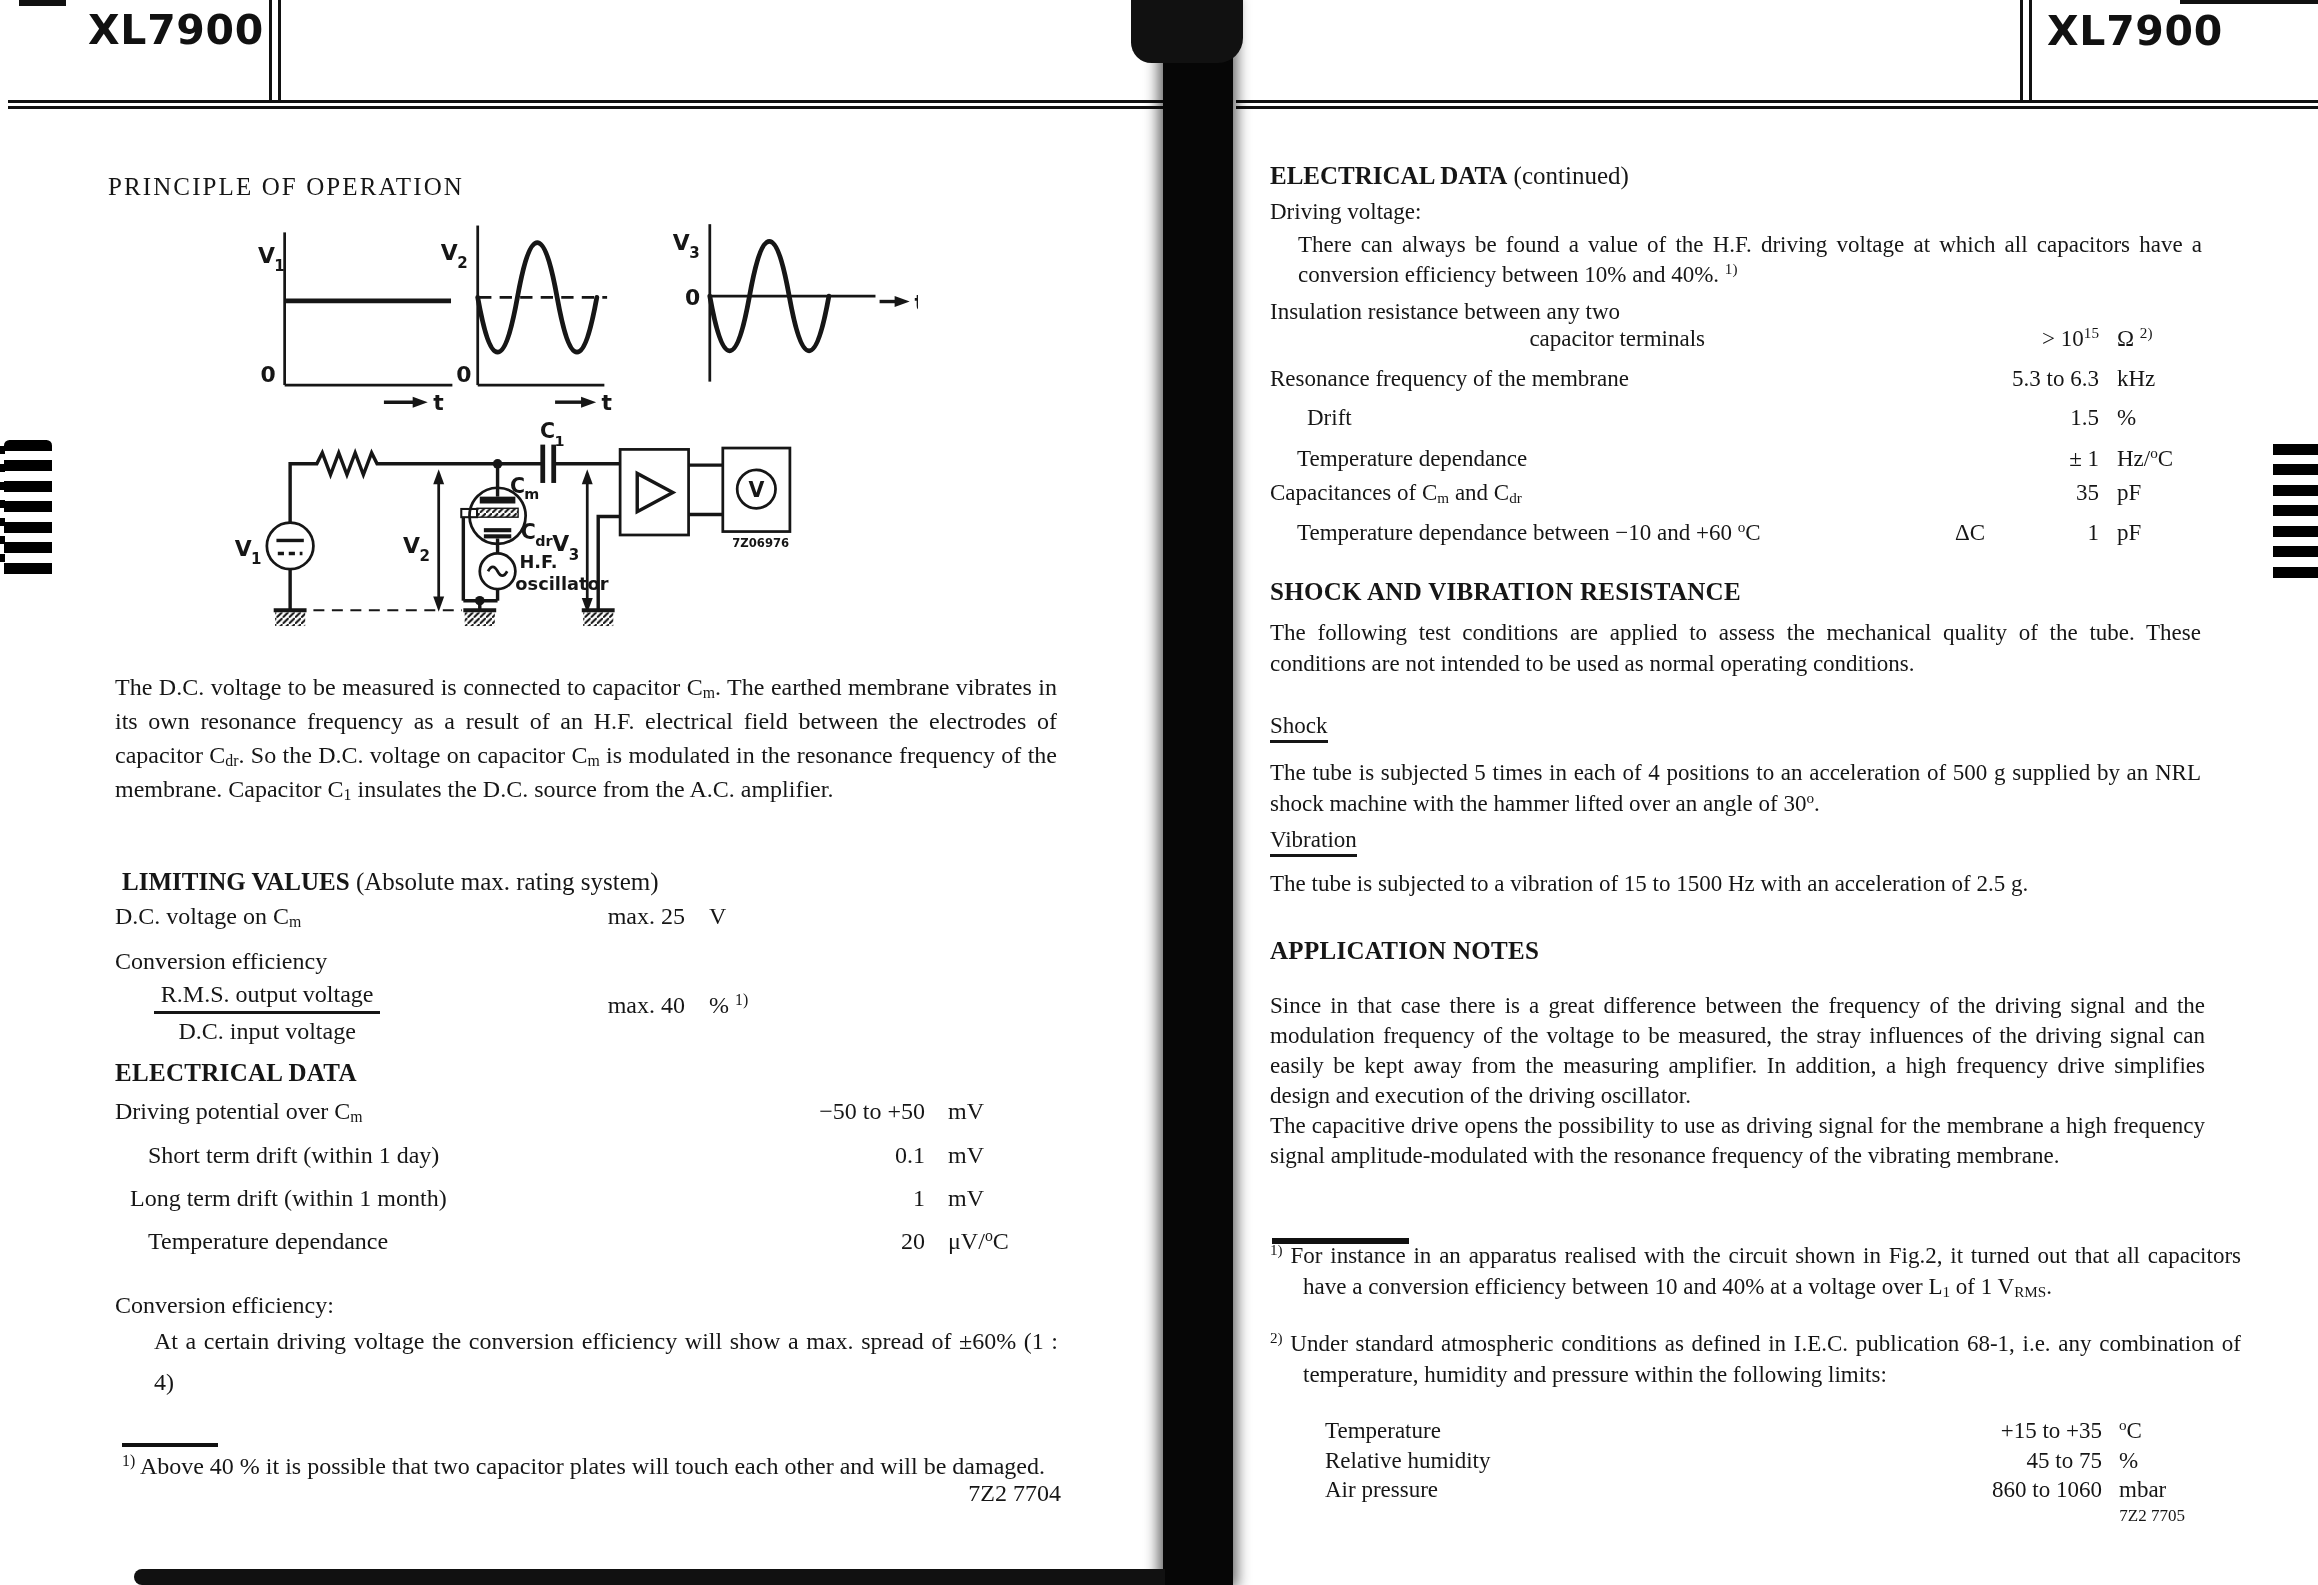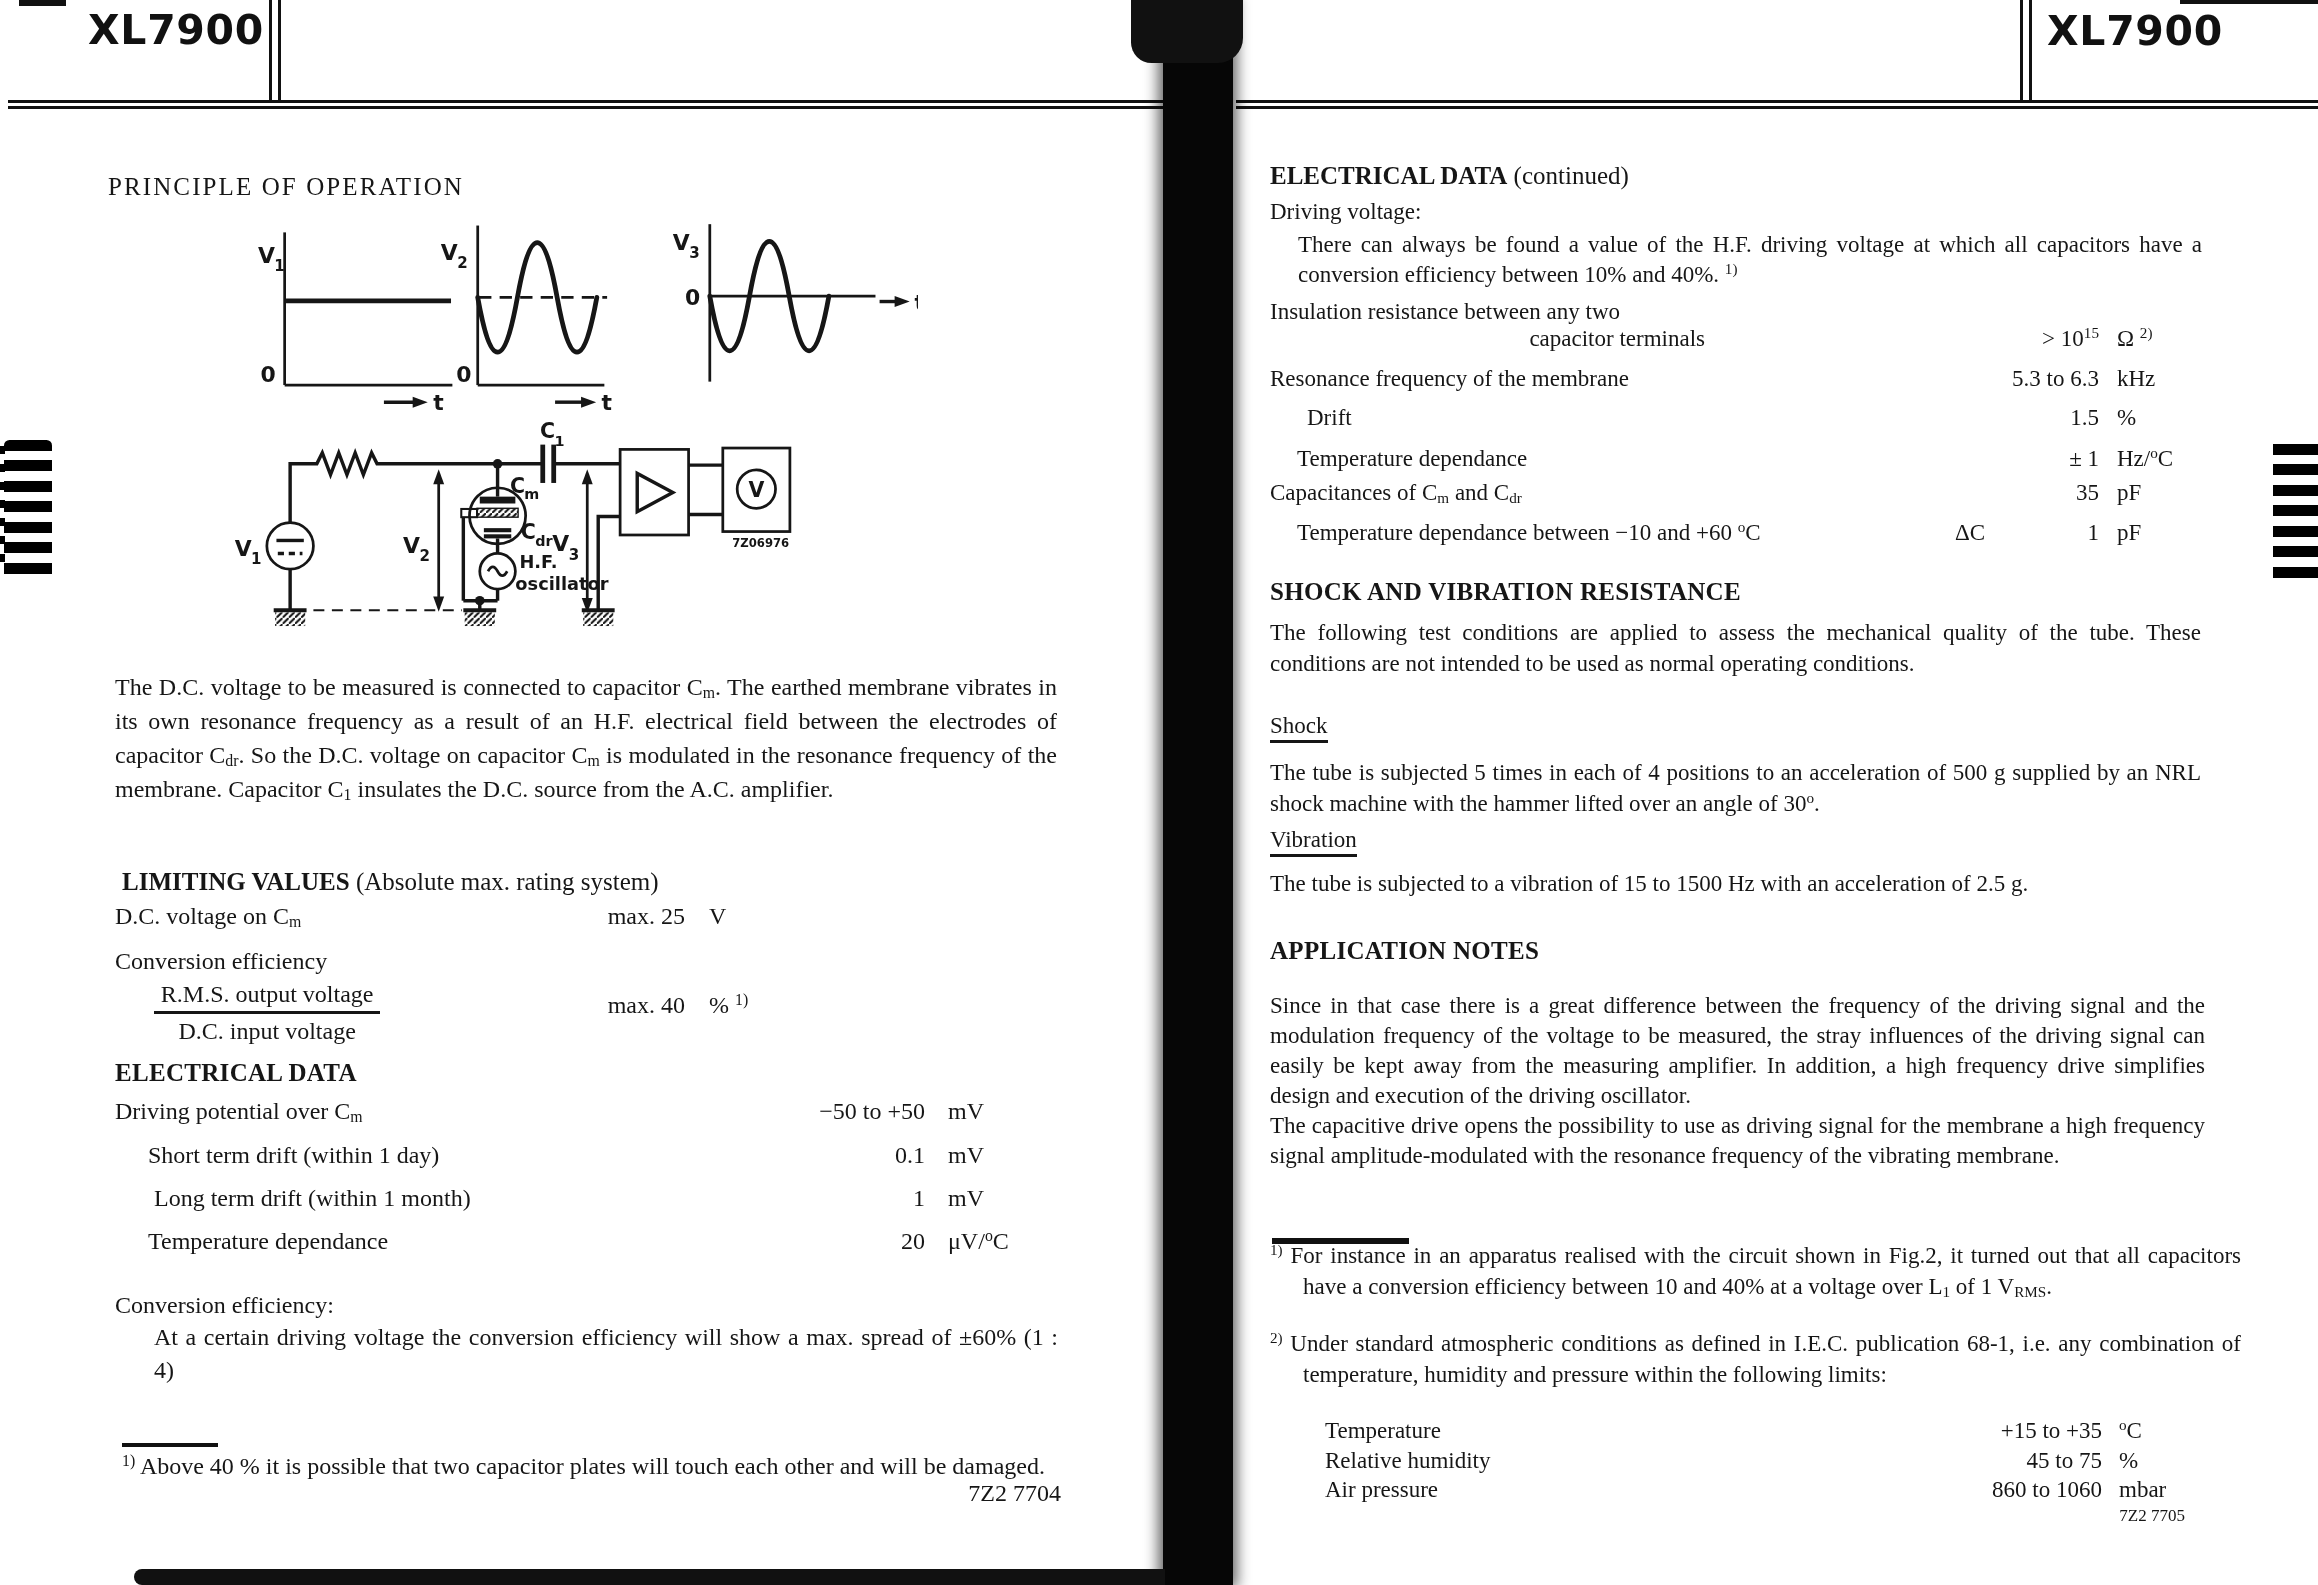--- a/index.html
+++ b/index.html
@@ -224,32 +224,32 @@
     <span><span>Driving potential over C</span><sub>m</sub></span>
     <span class="val" style="left:603px;width:207px">−50 to +50</span>
     <span class="unit" style="left:833px"><span>mV</span></span>
   </div>
   <div class="abs t" style="left:115px;top:1142px;width:959px;font-size:24px">
     <span style="margin-left:33px"><span>Short term drift (within 1 day)</span></span>
     <span class="val" style="left:603px;width:207px">0.1</span>
     <span class="unit" style="left:833px"><span>mV</span></span>
   </div>
   <div class="abs t" style="left:115px;top:1185px;width:959px;font-size:24px">
-    <span style="margin-left:39px"><span>Long term drift (within 1 month)</span></span>
+    <span style="margin-left:15px"><span>Long term drift (within 1 month)</span></span>
     <span class="val" style="left:603px;width:207px">1</span>
     <span class="unit" style="left:833px"><span>mV</span></span>
   </div>
   <div class="abs t" style="left:115px;top:1228px;width:959px;font-size:24px">
     <span style="margin-left:33px"><span>Temperature dependance</span></span>
     <span class="val" style="left:603px;width:207px">20</span>
     <span class="unit" style="left:833px"><span>μV/</span><sup>o</sup><span>C</span></span>
   </div>
 
   <div class="abs t nw" style="left:115px;top:1292px;font-size:24px">Conversion efficiency:</div>
-  <div class="abs t j" style="left:154px;top:1321px;width:904px;font-size:24px;line-height:33px">At a certain driving voltage the conversion efficiency will show a max. spread of ±60% (1 : 4)</div>
+  <div class="abs t j" style="left:154px;top:1321px;width:904px;font-size:24px;line-height:41px">At a certain driving voltage the conversion efficiency will show a max. spread of ±60% (1 : 4)</div>
 
   <div class="abs blk" style="left:122px;top:1443px;width:96px;height:4.1px"></div>
   <div class="abs t j" style="left:122px;top:1450px;width:938px;font-size:24px;line-height:32px;padding-left:36px;text-indent:-36px">
     <sup>1)</sup> <span>Above 40 % it is possible that two capacitor plates will touch each other and will be damaged.</span>
   </div>
   <div class="abs t" style="left:787px;top:1480px;width:274px;font-size:24px;text-align:right">7Z2 7704</div>
 
   <div class="abs brand" style="left:2047px;top:6.8px">XL7900</div>
 
   <div class="abs t nw" style="left:1270px;top:162px;font-size:25px">

